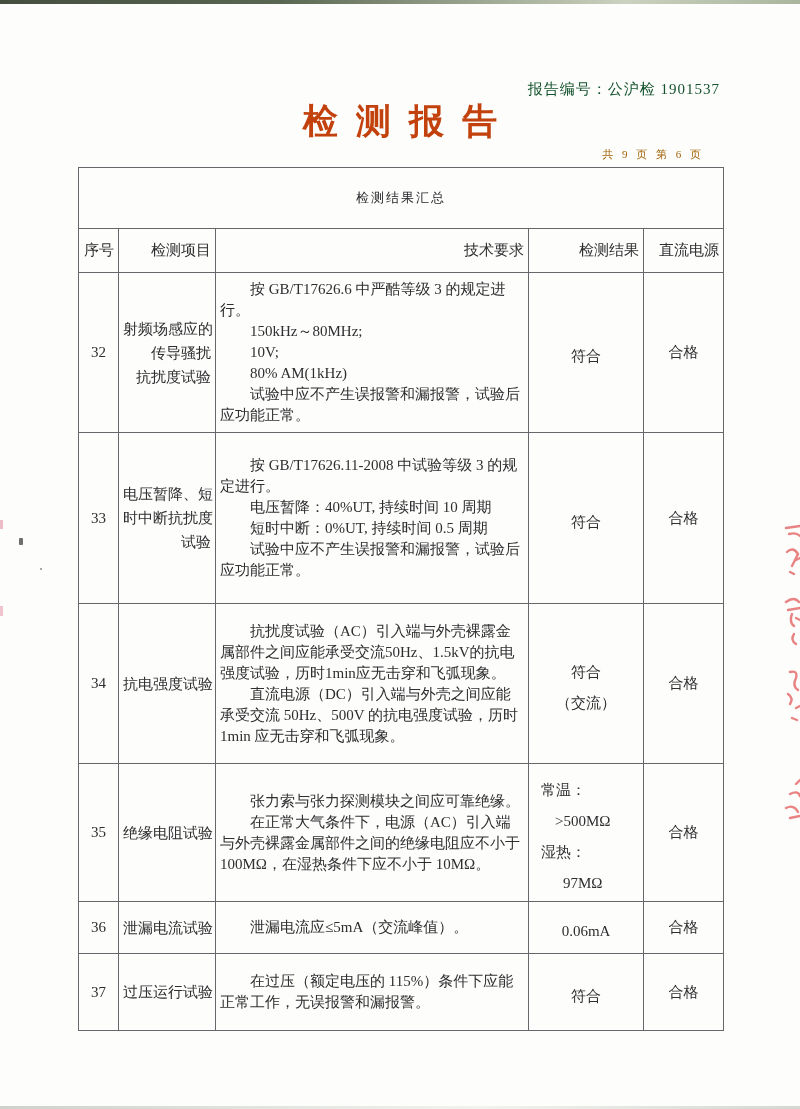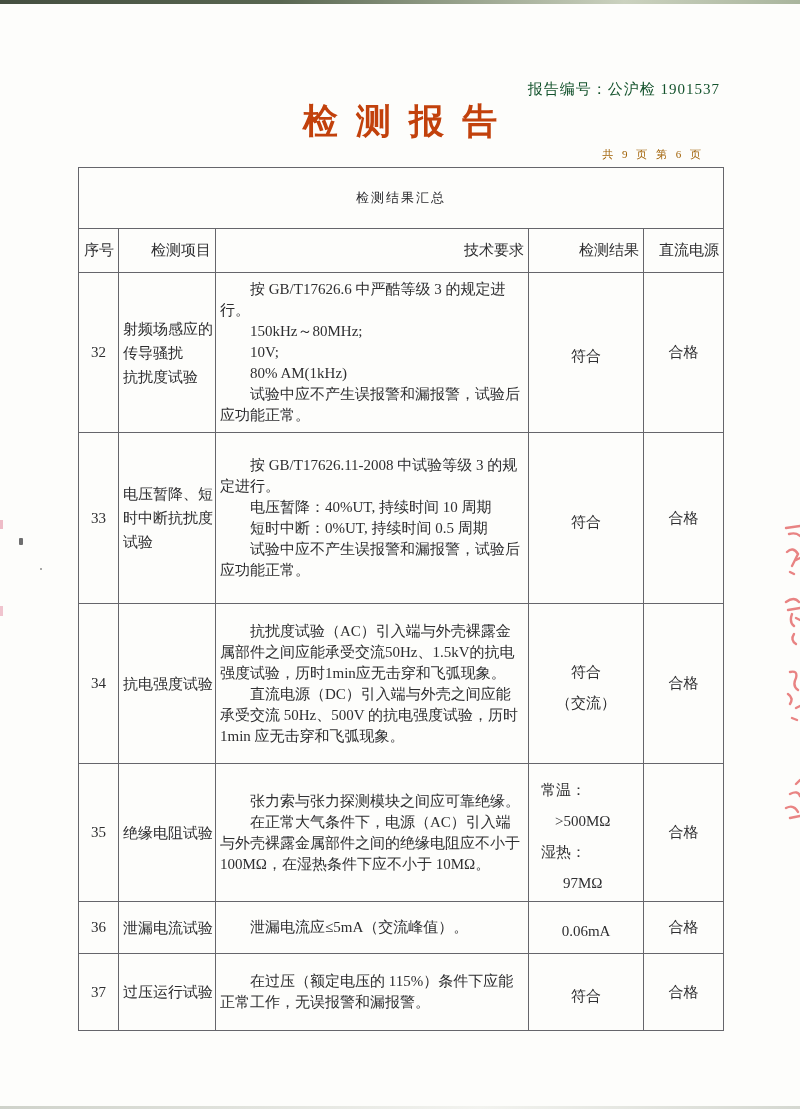--- a/index.html
+++ b/index.html
@@ -63,21 +63,21 @@
   tr.r32{height:160px;}
   tr.r33{height:171px;}
   tr.r34{height:160px;}
   tr.r35{height:138px;}
   tr.r36{height:52px;}
   tr.r37{height:77px;}
   .tbl-title{
     text-align:center;font-size:13px;font-weight:600;letter-spacing:2px;color:#26262a;
   }
   .c-no,.c-proj,.c-res,.c-jud{text-align:center;}
-  .c-proj div{line-height:24px;white-space:nowrap;text-align:left;}
+  .c-proj div{line-height:24px;white-space:nowrap;text-align:right;}
   .c-req{text-align:left;padding:5px 8px 5px 8px;}
   .c-req p{margin:0;text-indent:2em;line-height:21px;}
   .c-res div{line-height:23px;margin-top:8px;}
   .c-res .ln-left{text-align:left;padding-left:8px;}
   .c-res .ln-ind1{text-align:left;padding-left:22px;}
   .c-res .ln-ind2{text-align:left;padding-left:30px;}
 </style>
 </head>
 <body>
 

